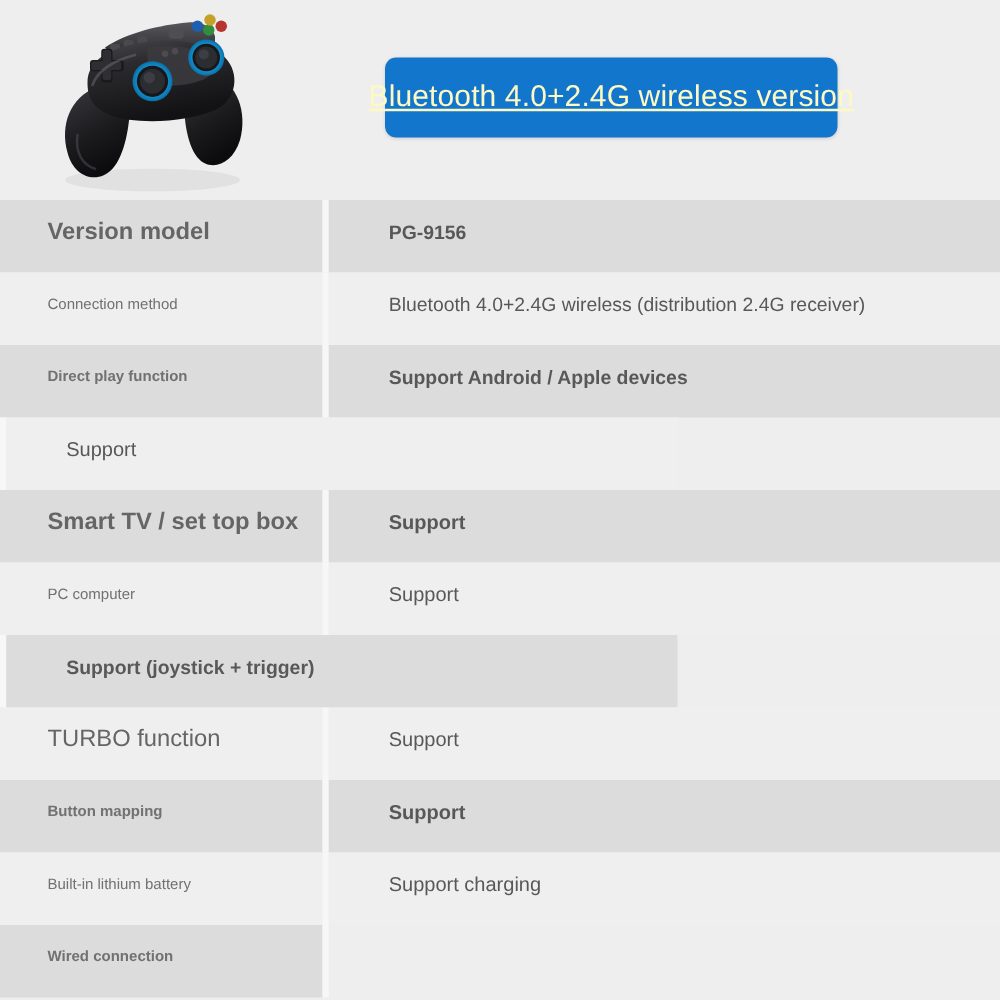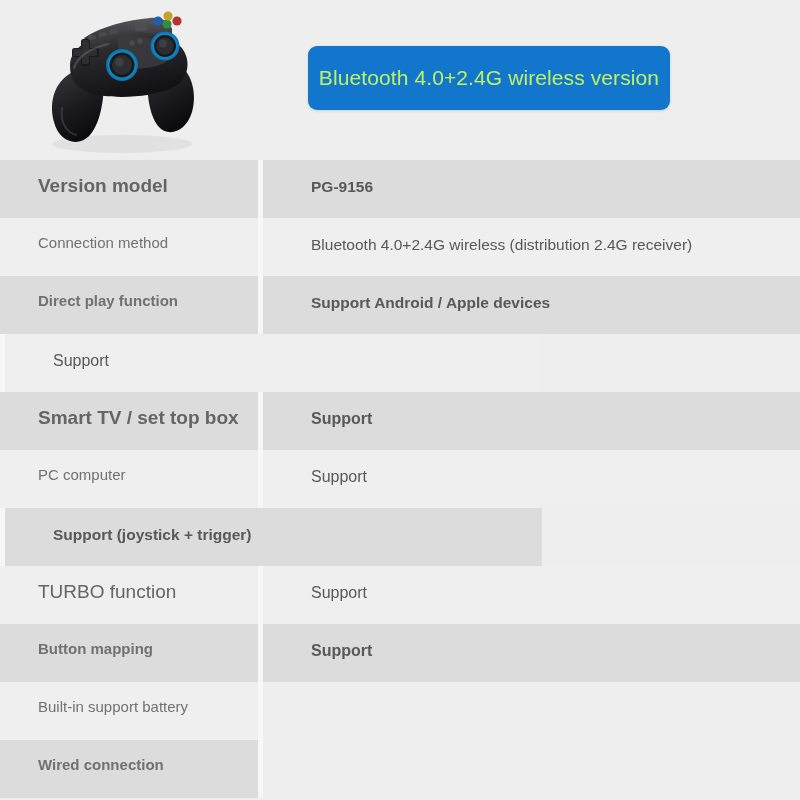--- a/index.html
+++ b/index.html
@@ -41,25 +41,26 @@
     width: 362px;
     height: 64px;
     background: #1277cc;
     border-radius: 9px;
     box-shadow: 0 1px 3px rgba(0,0,0,0.13);
     display: flex;
     align-items: center;
     justify-content: center;
   }
   #hero-banner-text {
-    color: #bef264;
-    font-size: 21px;
+    color: #fef9c3;
+    font-size: 24px;
     font-weight: 400;
     letter-spacing: 0.1px;
     white-space: nowrap;
+    text-decoration: underline;
   }
 
   
   #spec-table {
     position: absolute;
     left: 0;
     top: 160px;
     width: 800px;
   }
   .spec-row {
@@ -90,21 +91,21 @@
     padding-left: 48px;
     padding-top: 18px;
   }
 
   .label-text {
     color: #6d6d6d;
     line-height: 1.1;
     white-space: nowrap;
   }
   .label-text.sz-lg { font-size: 19px; color: #656565; }
-  .label-text.sz-sm { font-size: 15px; color: #717171; }
+  .label-text.sz-sm { font-size: 12px; color: #717171; }
 
   .value-text {
     color: #585858;
     line-height: 1.1;
     white-space: nowrap;
     margin-top: 48px;
   }
   .value-text.sz-lg { font-size: 15.5px; }
   .value-text.sz-sm { font-size: 16px; }
 </style>
@@ -229,20 +230,21 @@
       <div class="cell cell-label"><span class="label-text sz-lg">TURBO function</span></div>
       <div class="cell cell-gap"></div>
       <div class="cell cell-value"><span class="value-text sz-sm">Support</span></div>
     </div>
     <div class="spec-row shade-dark">
       <div class="cell cell-label"><span class="label-text sz-sm">Button mapping</span></div>
       <div class="cell cell-gap"></div>
       <div class="cell cell-value"><span class="value-text sz-sm">Support</span></div>
     </div>
     <div class="spec-row shade-light">
-      <div class="cell cell-label"><span class="label-text sz-sm">Built-in support battery</span></div>
-      <div class="cell cell-gap"></div>
+      <div class="cell cell-label"><span class="label-text sz-sm">Built-in lithium battery</span></div>
+      <div class="cell cell-gap"></div>
+      <div class="cell cell-value"><span class="value-text sz-sm">Support charging</span></div>
     </div>
     <div class="spec-row shade-dark">
       <div class="cell cell-label"><span class="label-text sz-sm">Wired connection</span></div>
       <div class="cell cell-gap"></div>
     </div>
   </div>
 
 </body></html>

